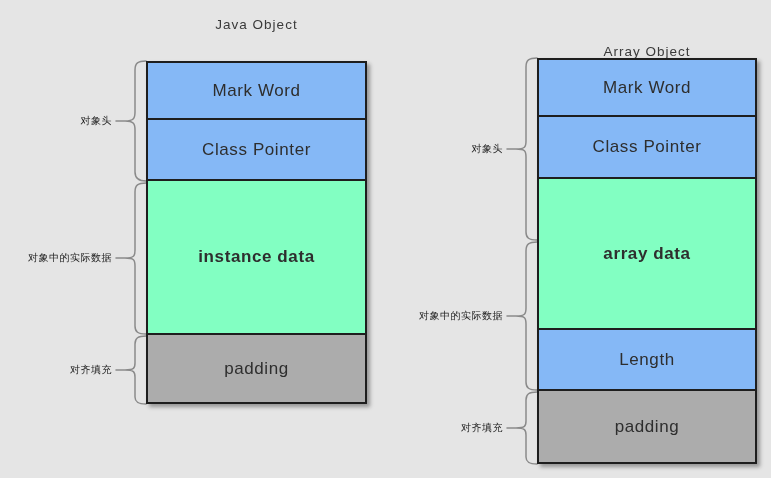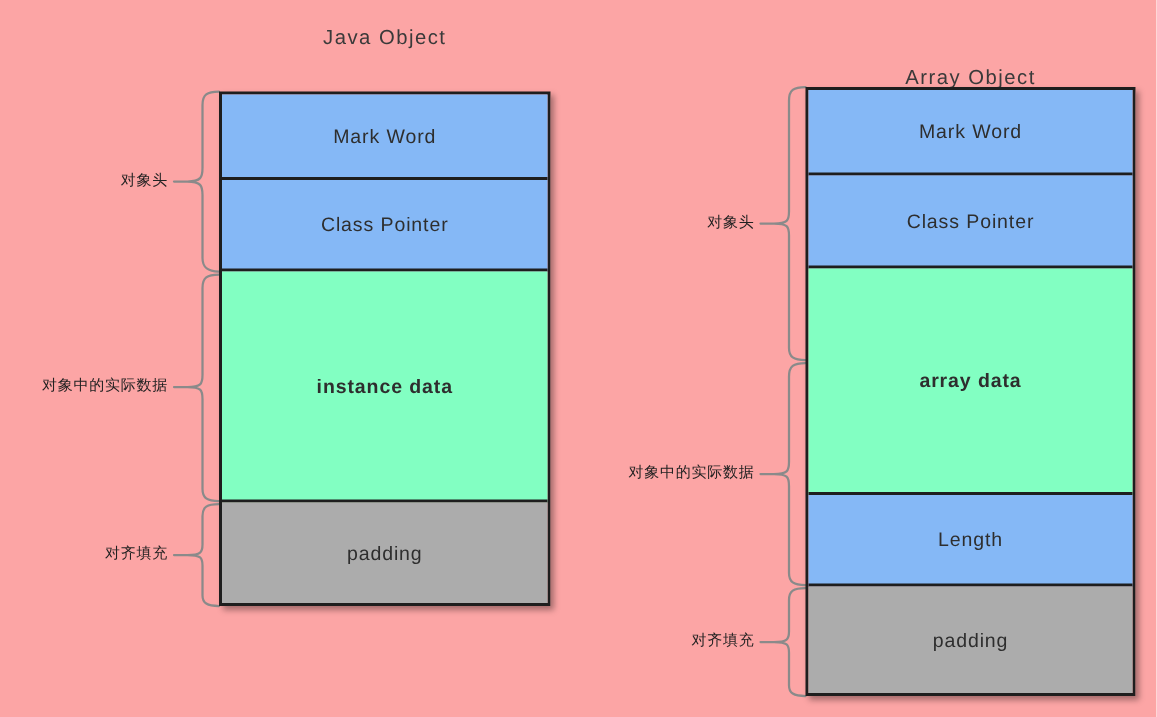--- a/index.html
+++ b/index.html
@@ -1,32 +1,32 @@
 <!DOCTYPE html>
 <html><head>
 <meta charset="utf-8">
 <style>
   html,body{margin:0;padding:0;background:#ffffff;}
   .canvas{
-    position:relative;width:771px;height:478px;background:#fca5a5;overflow:hidden;
+    position:relative;width:771px;height:478px;background:#e5e5e5;overflow:hidden;
     font-family:"Liberation Sans","DejaVu Sans",sans-serif;
   }
   .diagram-title{
     position:absolute;text-align:center;font-size:13.5px;letter-spacing:1px;
     color:#3a3a3a;
   }
   .memory-box{
     position:absolute;box-sizing:border-box;border:2px solid #1e1e1e;
     display:flex;flex-direction:column;
     box-shadow:2.5px 2.5px 4px rgba(0,0,0,0.35);
   }
   .segment{
     box-sizing:border-box;border-bottom:2px solid #1e1e1e;
     display:flex;align-items:center;justify-content:center;
-    font-size:13px;letter-spacing:0.6px;color:#2e2e2e;
+    font-size:17px;letter-spacing:0.6px;color:#2e2e2e;
   }
   .segment:last-child{border-bottom:none;}
   .seg-blue{background:#85B8F6;}
   .seg-green{background:#82FFC2;font-weight:bold;}
   .seg-gray{background:#ACACAC;}
   
   .j-box{left:146px;top:61px;width:221px;height:343px;}
   .j-s0{height:57px;} .j-s1{height:61px;} .j-s2{height:154px;} .j-s3{height:67px;}
   
   .a-box{left:537px;top:58px;width:220px;height:406px;}

